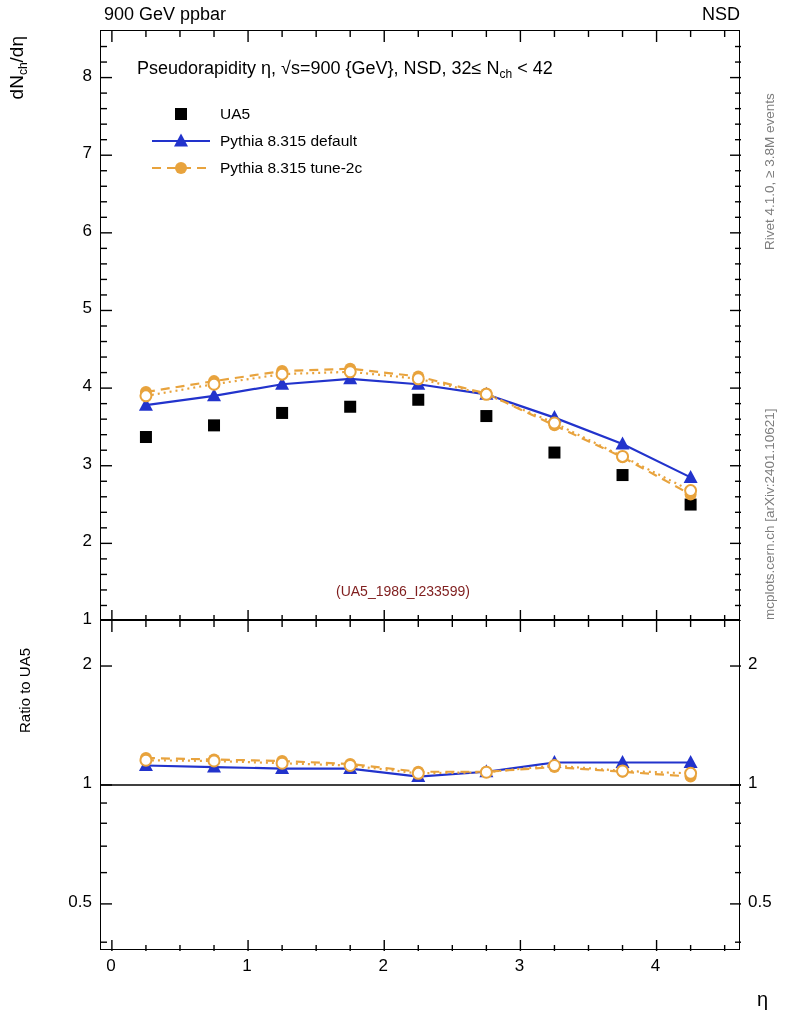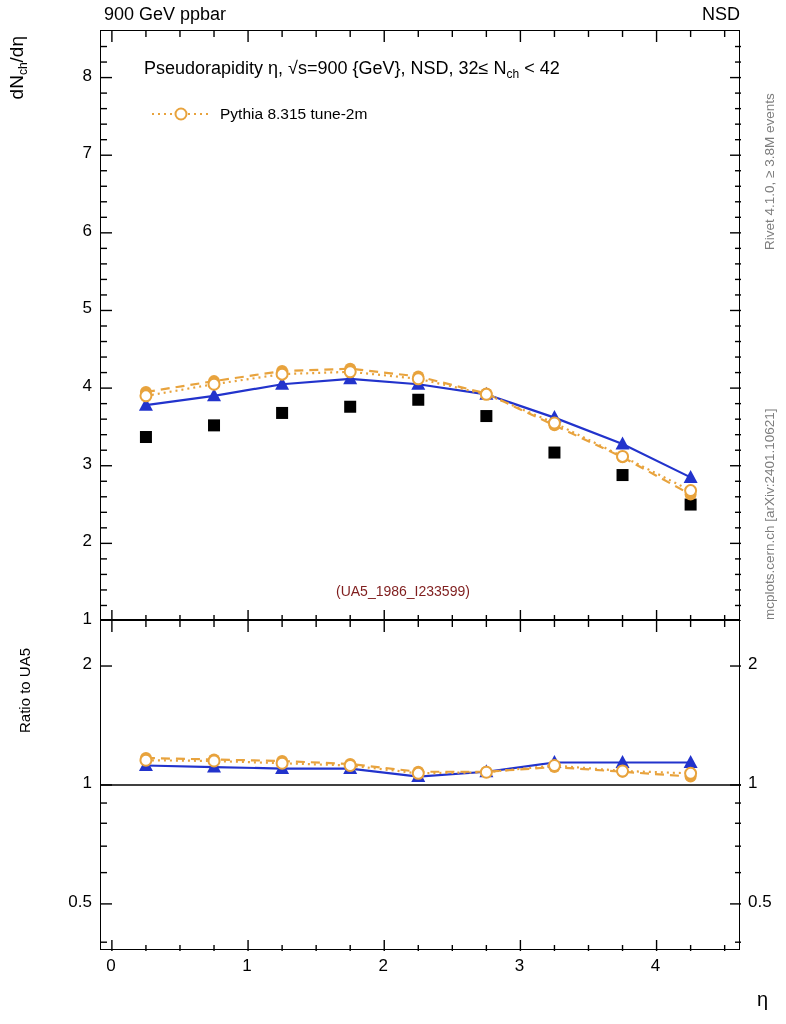--- a/index.html
+++ b/index.html
@@ -100,21 +100,21 @@
     width: 62px;
     height: 20px;
     position: relative;
     margin-right: 8px;
   }
   .legend .lbl { white-space: nowrap; }
 
   
   .chart-title {
     position: absolute;
-    left: 144px;
+    left: 137px;
     top: 58px;
     font-size: 18px;
     white-space: nowrap;
   }
   .sub { font-size: 12px; vertical-align: -0.3em; }
 
   
   .watermark {
     position: absolute;
     left: 336px;
@@ -315,24 +315,37 @@
       <div class="tl" style="left: 66px; top: 65.5789px; width: 26px; text-align: right;">8</div>
     </div>
 
   <div class="chart-title">
     <span>Pseudorapidity η, </span><span>√s=900 {GeV}, NSD, 32≤ N</span><span class="sub">ch</span><span> &lt; 42</span>
   </div>
 
   <div class="legend" id="legend">
       <div class="row">
         <div class="key"><svg width="62" height="20" viewBox="0 0 62 20">
-            <line x1="2" y1="10" x2="60" y2="10" stroke="#e8a33d" stroke-width="2.2" stroke-dasharray="2,4"></line>
-            <circle cx="31" cy="10" r="5.5" fill="#fff" stroke="#e8a33d" stroke-width="2"></circle>
+            <rect x="25" y="4" width="12" height="12" fill="#000000"></rect>
           </svg></div>
-        <span class="lbl">Pythia 8.315 tune-2m</span>
+        <span class="lbl">UA5</span>
+      </div>
+      <div class="row">
+        <div class="key"><svg width="62" height="20" viewBox="0 0 62 20">
+            <line x1="2" y1="10" x2="60" y2="10" stroke="#2233cc" stroke-width="2.2"></line>
+            <polygon points="31,2.5 38,15.5 24,15.5" fill="#2233cc"></polygon>
+          </svg></div>
+        <span class="lbl">Pythia 8.315 default</span>
+      </div>
+      <div class="row">
+        <div class="key"><svg width="62" height="20" viewBox="0 0 62 20">
+            <line x1="2" y1="10" x2="60" y2="10" stroke="#e8a33d" stroke-width="2.2" stroke-dasharray="9,6"></line>
+            <circle cx="31" cy="10" r="6" fill="#e8a33d"></circle>
+          </svg></div>
+        <span class="lbl">Pythia 8.315 tune-2c</span>
       </div>
     </div>
 
   <div class="watermark">(UA5_1986_I233599)</div>
 
   <div class="panel" id="ratio-panel">
     <svg class="plot" width="640" height="330" viewBox="0 0 640 330">
       <g id="ratio-ticks">
           <line x1="10.893617021276595" y1="330" x2="10.893617021276595" y2="319" stroke="#000" stroke-width="1.4"></line>
           <line x1="10.893617021276595" y1="0" x2="10.893617021276595" y2="11" stroke="#000" stroke-width="1.4"></line>

